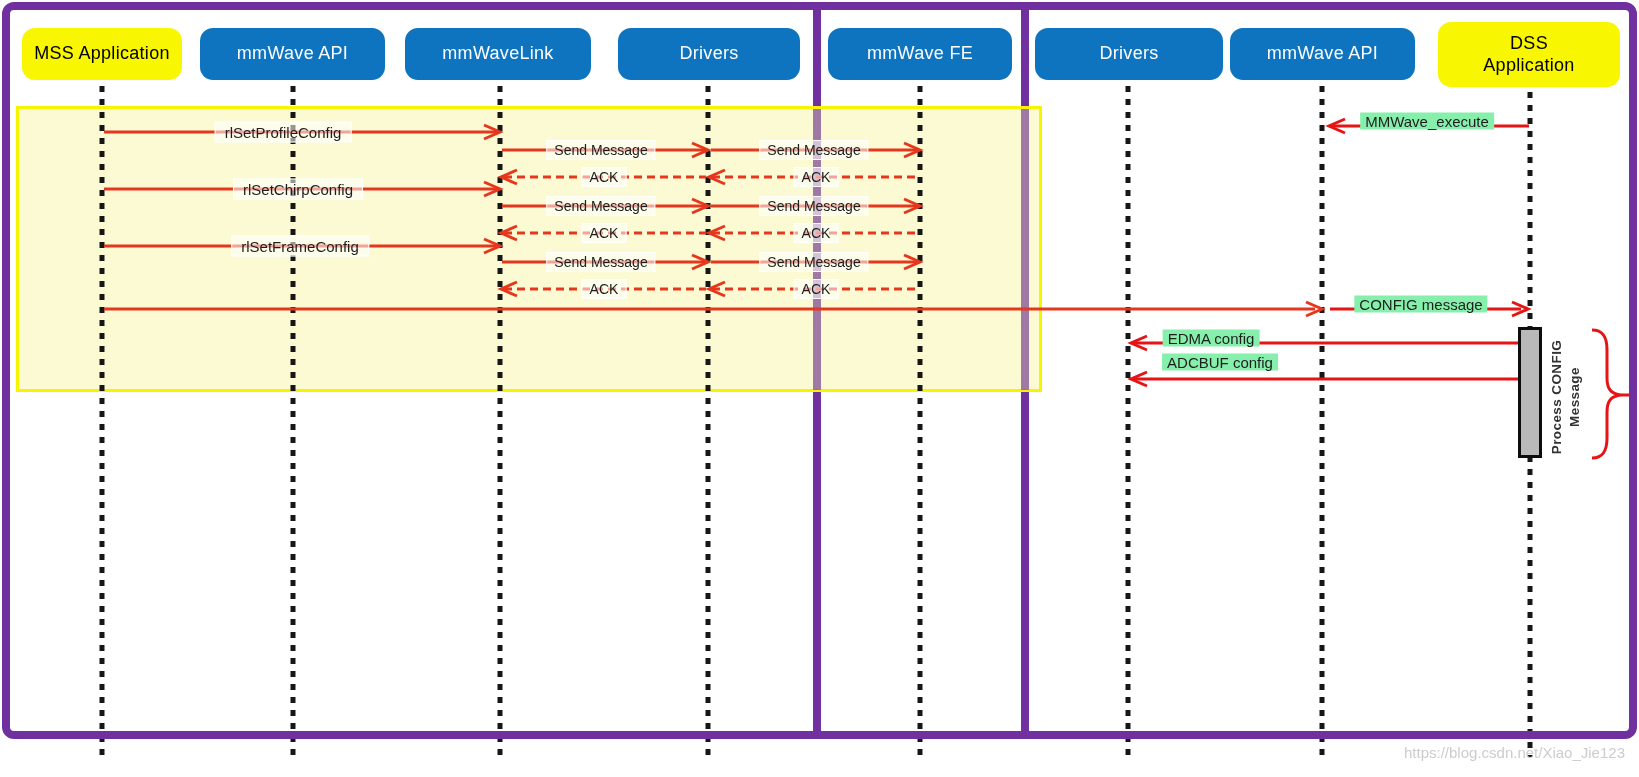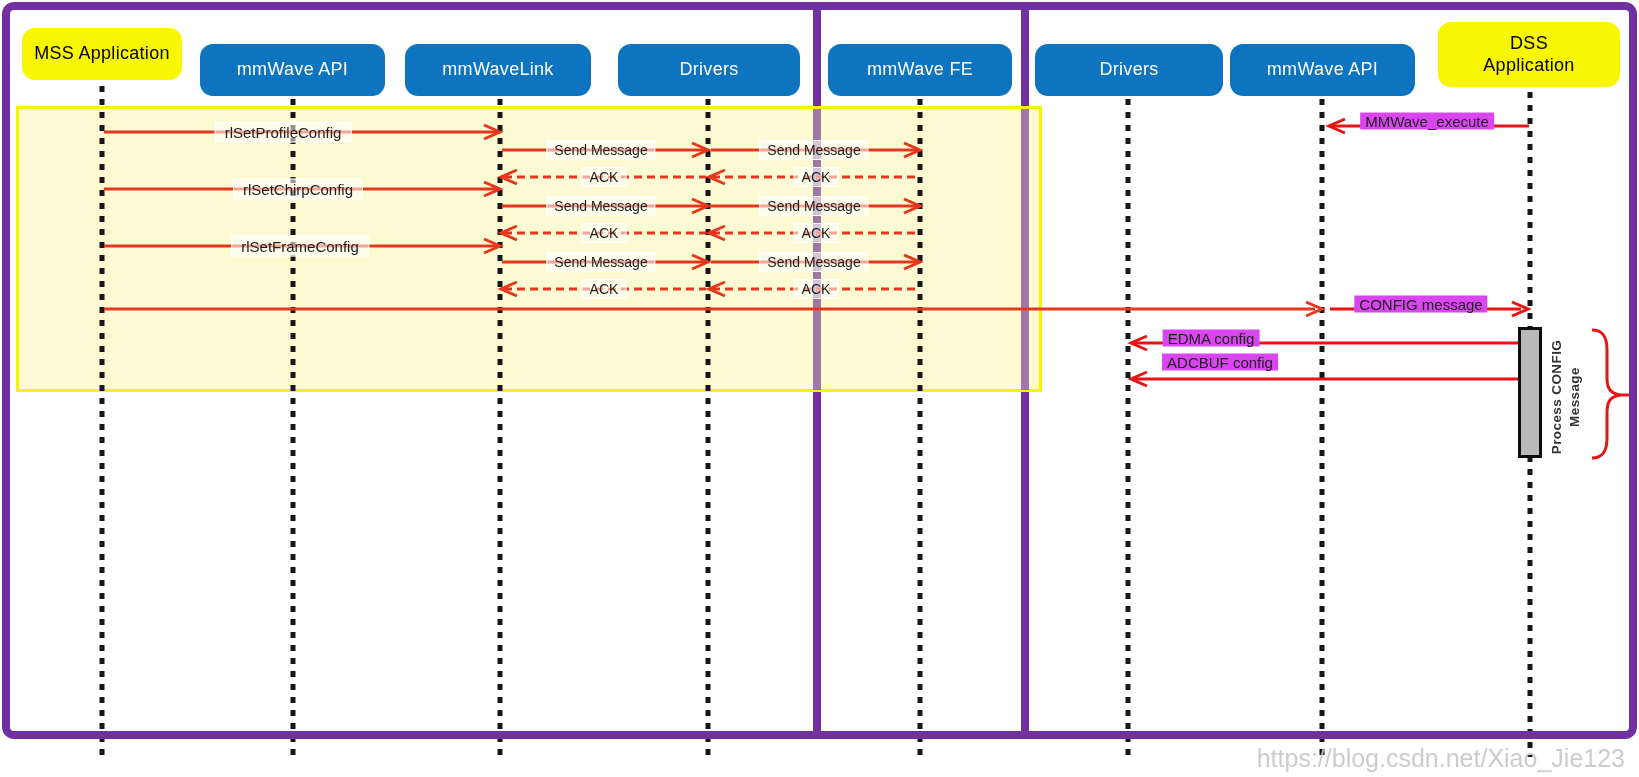--- a/index.html
+++ b/index.html
@@ -20,47 +20,47 @@
                  background:rgba(128,76,150,0.75);z-index:2;}
 
   
   .hl-box{position:absolute;left:16px;top:106px;width:1026px;height:286px;
           background:#fbfad2;border:3px solid #f7f400;box-sizing:border-box;z-index:2;}
 
   
   .hdr{position:absolute;top:28px;height:52px;display:flex;align-items:center;
        justify-content:center;border-radius:13px;font-size:18px;letter-spacing:.3px;
        text-align:center;z-index:6;line-height:1.2;}
-  .hdr.blue{background:#0e74c0;color:#ffffff;margin-top:16px;}
+  .hdr.blue{background:#0e74c0;color:#ffffff;}
   .hdr.yellow{background:#f8f600;color:#000000;}
   .hdr.tall{top:22px;height:65px;}
   .two-line{width:110px;}
 
   svg.layer{position:absolute;left:0;top:0;z-index:4;}
   svg.lifelines{z-index:3;}
 
   
   .lbl{position:absolute;transform:translate(-50%,-50%);font-size:15px;color:#1e1e1e;
        white-space:nowrap;background:rgba(255,255,255,0.55);
        border:1px solid rgba(255,255,255,0.95);padding:1px 9px;z-index:5;}
   .lbl.sm{font-size:14px;padding:1px 7px;}
-  .lbl.plain{background:#d946ef;border:none;padding:0 5px;z-index:5;}
+  .lbl.plain{background:#86efac;border:none;padding:0 5px;z-index:5;}
   .lbl.ipc{width:237px;white-space:normal;text-align:center;line-height:1.25;}
   .ipc .emph{font-weight:700;text-decoration:underline;}
 
   
   .activation{position:absolute;left:1518px;top:327px;width:18px;height:125px;
               background:#b9b9b9;border:3px solid #0d0d0d;z-index:6;}
 
   
   .rotated{position:absolute;left:1502px;top:378px;width:130px;height:38px;
            transform:rotate(-90deg);z-index:6;font-size:13.5px;font-weight:700;
            color:#333;text-align:center;line-height:1.35;letter-spacing:.4px;}
 
-  .watermark{position:absolute;right:14px;top:744px;font-size:25px;
+  .watermark{position:absolute;right:14px;top:744px;font-size:15px;
              color:rgba(198,198,198,0.9);z-index:7;white-space:nowrap;}
 </style>
 </head>
 <body>
 
 <div class="stage">
 
   <div class="divider d1"></div>
   <div class="divider d2"></div>
 

